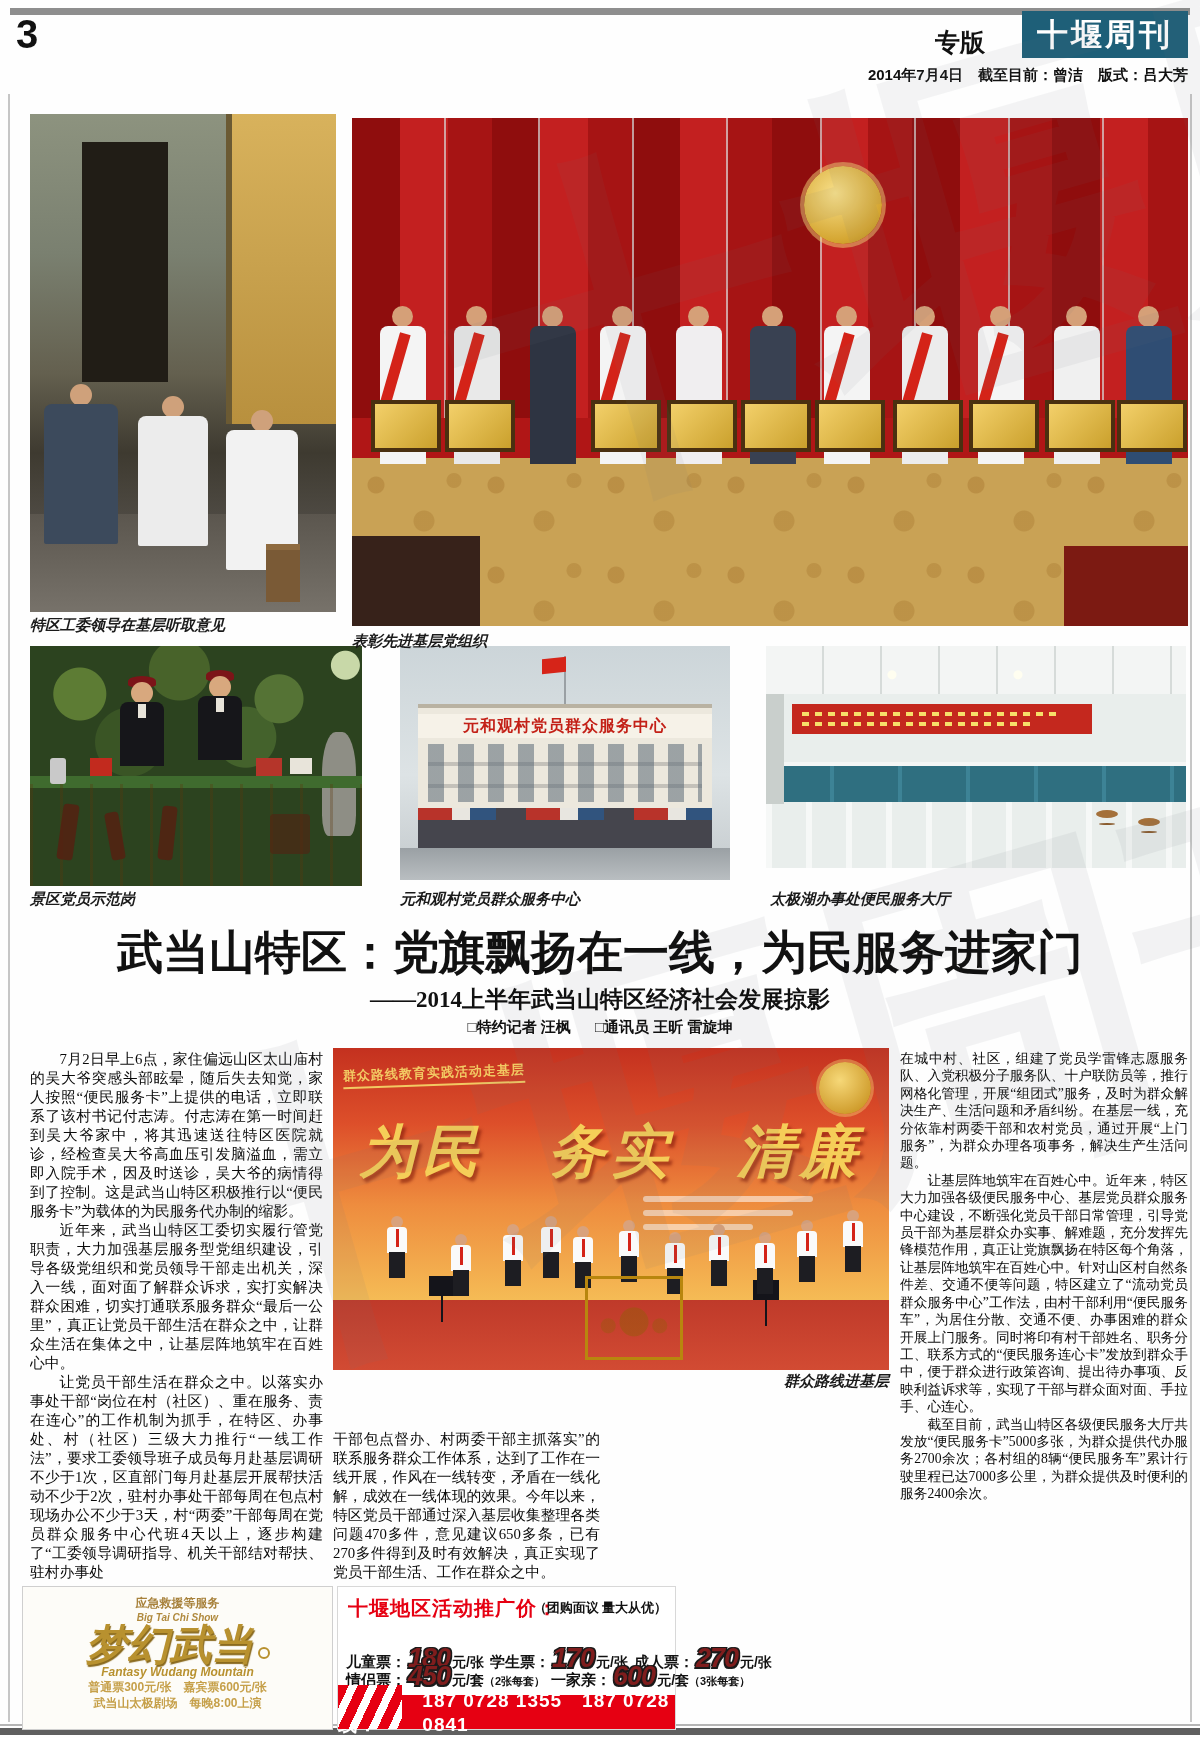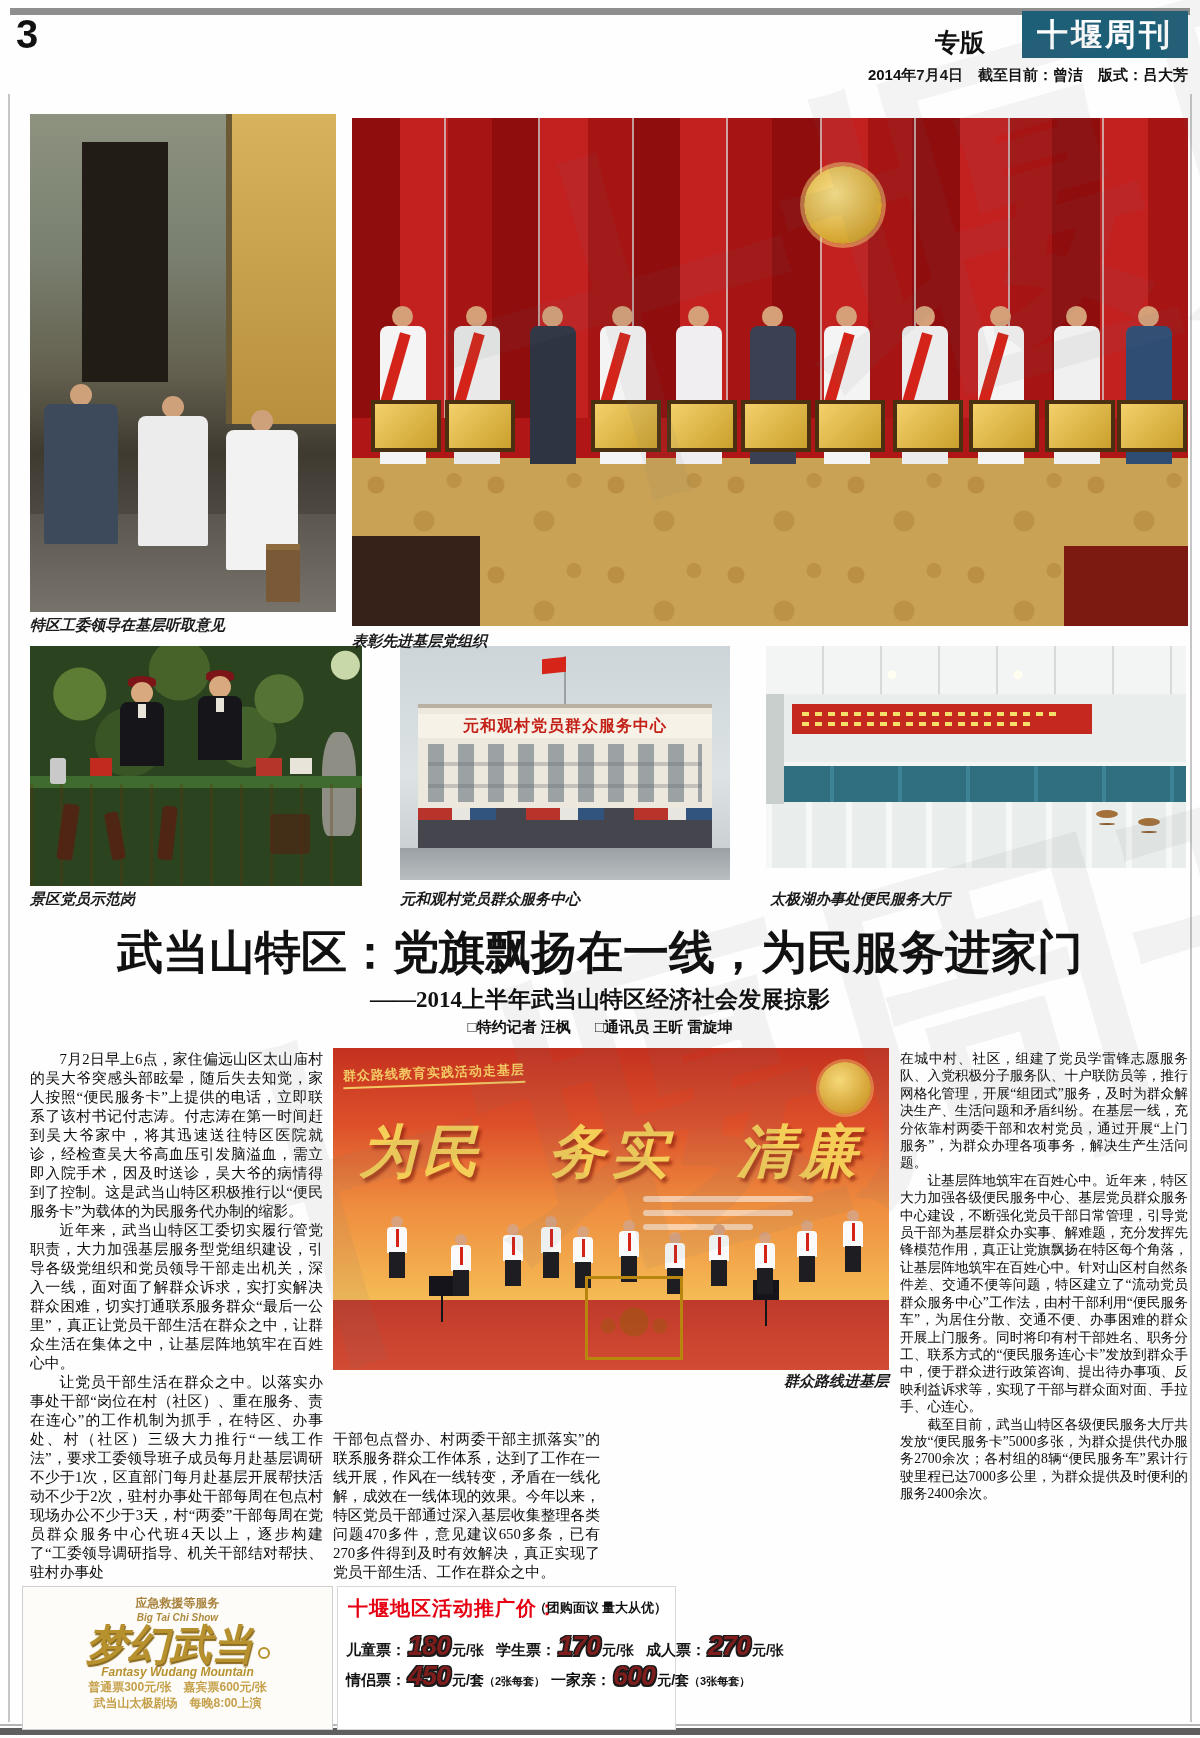--- a/index.html
+++ b/index.html
@@ -163,21 +163,21 @@
   .show-title{font-family:"Liberation Serif",serif;font-style:italic;font-weight:900;font-size:42px;
      color:#b8912f;line-height:44px;text-shadow:1px 2px 1px #8a6a1e;}
   .show-dot{display:inline-block;width:8px;height:8px;border:2px solid #b8912f;border-radius:50%;margin-left:4px;}
   .show-en{font-size:12px;font-style:italic;font-weight:bold;color:#b8912f;margin-top:-2px;}
   .show-line{font-size:12px;font-weight:bold;color:#c6a04a;line-height:16px;}
 
   .ad-price{left:337px;width:337px;background:#fff;border:1px solid #d8d8d8;}
   .price-head{position:absolute;left:10px;top:8px;font-size:20px;font-weight:900;color:#e60012;letter-spacing:1px;}
   .price-note{position:absolute;right:8px;top:12px;font-size:13px;font-family:"Liberation Serif",serif;font-weight:bold;}
   .price-row{position:absolute;left:8px;right:4px;display:flex;align-items:baseline;flex-wrap:nowrap;}
-  .row1{top:44px;gap:6px;} .row2{top:74px;}
+  .row1{top:56px;} .row2{top:74px;}
   .pitem{display:flex;align-items:baseline;margin-right:6px;white-space:nowrap;}
   .plabel{font-size:15px;font-weight:900;}
   .pnum{font-size:27px;font-weight:900;font-style:italic;color:#7f1d1d;letter-spacing:-1px;margin:0 2px;
      text-shadow:-1.5px -1.5px 0 #1a1a1a,1.5px -1.5px 0 #1a1a1a,-1.5px 1.5px 0 #1a1a1a,1.5px 1.5px 0 #1a1a1a;}
   .punit{font-size:14px;font-weight:900;}
   .pnote{font-size:11px;font-weight:bold;}
   .hotline{position:absolute;left:0;right:0;bottom:0;height:34px;background:#e60012;color:#fff;
      display:flex;align-items:center;justify-content:center;font-size:19px;font-weight:900;letter-spacing:1px;}
   .hl-stripes{position:absolute;left:0;top:-10px;width:64px;height:44px;
      background:repeating-linear-gradient(115deg,#e60012 0 10px,#fff 10px 18px);}
@@ -502,16 +502,21 @@
           <b class="punit">元/套</b>
           <span class="pnote">（2张每套）</span>
         </span>
       <span class="pitem">
           <b class="plabel">一家亲：</b>
           <i class="pnum">600</i>
           <b class="punit">元/套</b>
           <span class="pnote">（3张每套）</span>
         </span>
     </div>
+    <div class="hotline">
+      <span class="hl-stripes"></span>
+      <span>票务热线：</span>
+      <span>187 0728 1355　187 0728 0841</span>
+    </div>
   </div>
 
 
 </div>
 
 </body></html>

